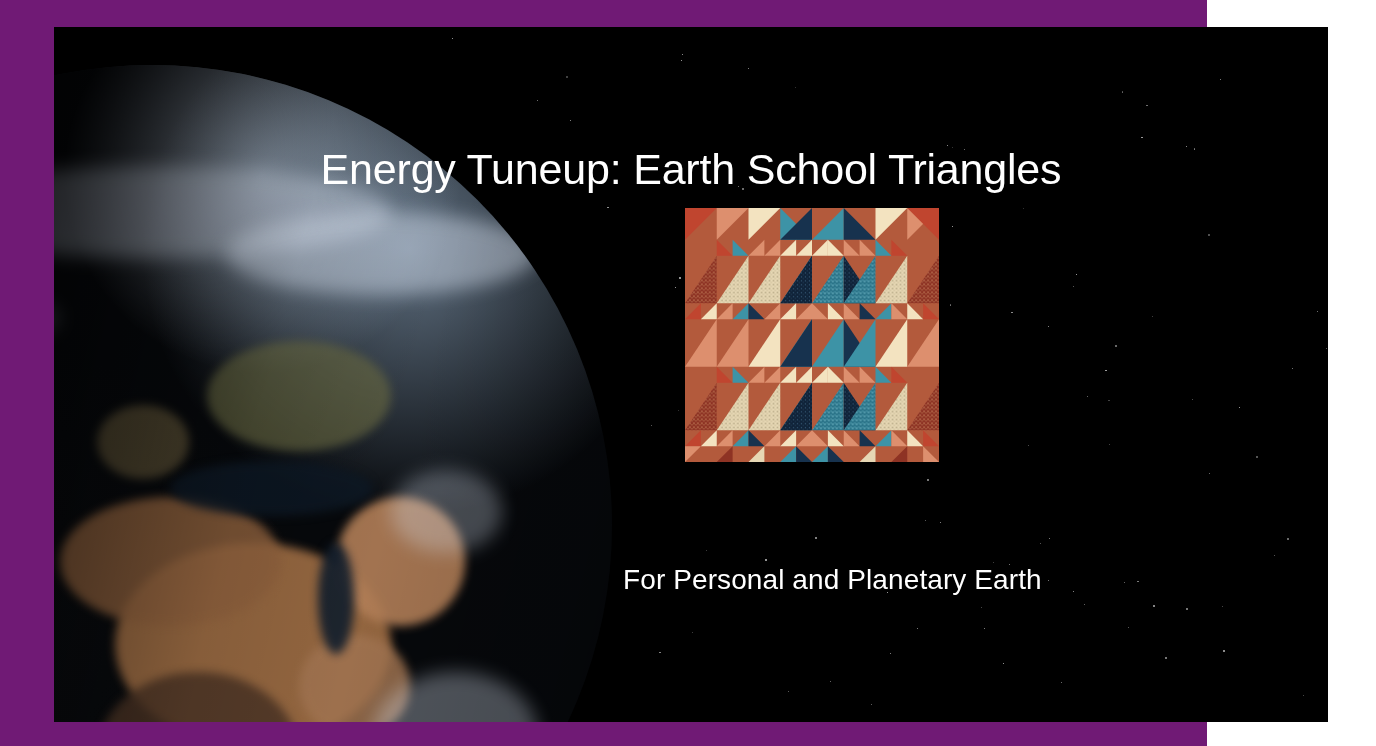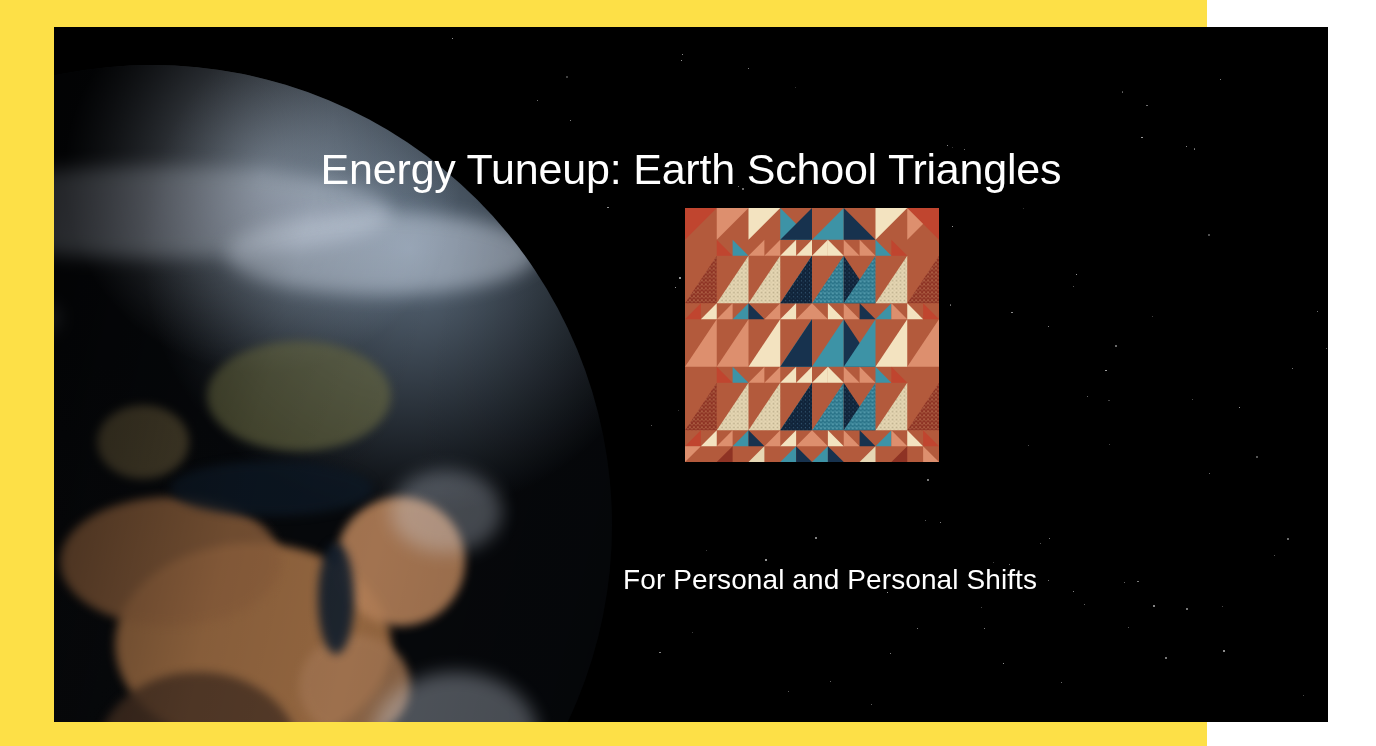--- a/index.html
+++ b/index.html
@@ -13,21 +13,21 @@
     height: 746px;
     overflow: hidden;
     font-family: "Liberation Sans", sans-serif;
   }
 
   
   #slide-frame {
     position: relative;
     width: 1207px;
     height: 746px;
-    background: #fde047;
+    background: #701a75;
     box-sizing: border-box;
   }
 
   
   #slide-canvas {
     position: absolute;
     left: 54px;
     top: 27px;
     width: 1274px;
     height: 695px;
@@ -420,16 +420,16 @@
           <polygon points="112,240 128,256 112,256" fill="#17324e"></polygon>
           <polygon points="128,256 144,240 144,256" fill="#3d93a6"></polygon>
           <polygon points="144,240 160,256 144,256" fill="#17324e"></polygon>
           <polygon points="176,256 192,240 192,256" fill="#e6d7b4"></polygon>
           <polygon points="208,256 224,240 224,256" fill="#8e3324"></polygon>
           <polygon points="240,240 256,256 240,256" fill="#dd8f6e"></polygon>
         </g>
       </svg>
     </div>
 
-    <div id="slide-subtitle">For Personal and Personal Shifts</div>
+    <div id="slide-subtitle">For Personal and Planetary Earth</div>
 
   </div>
 </div>
 
 </body></html>

